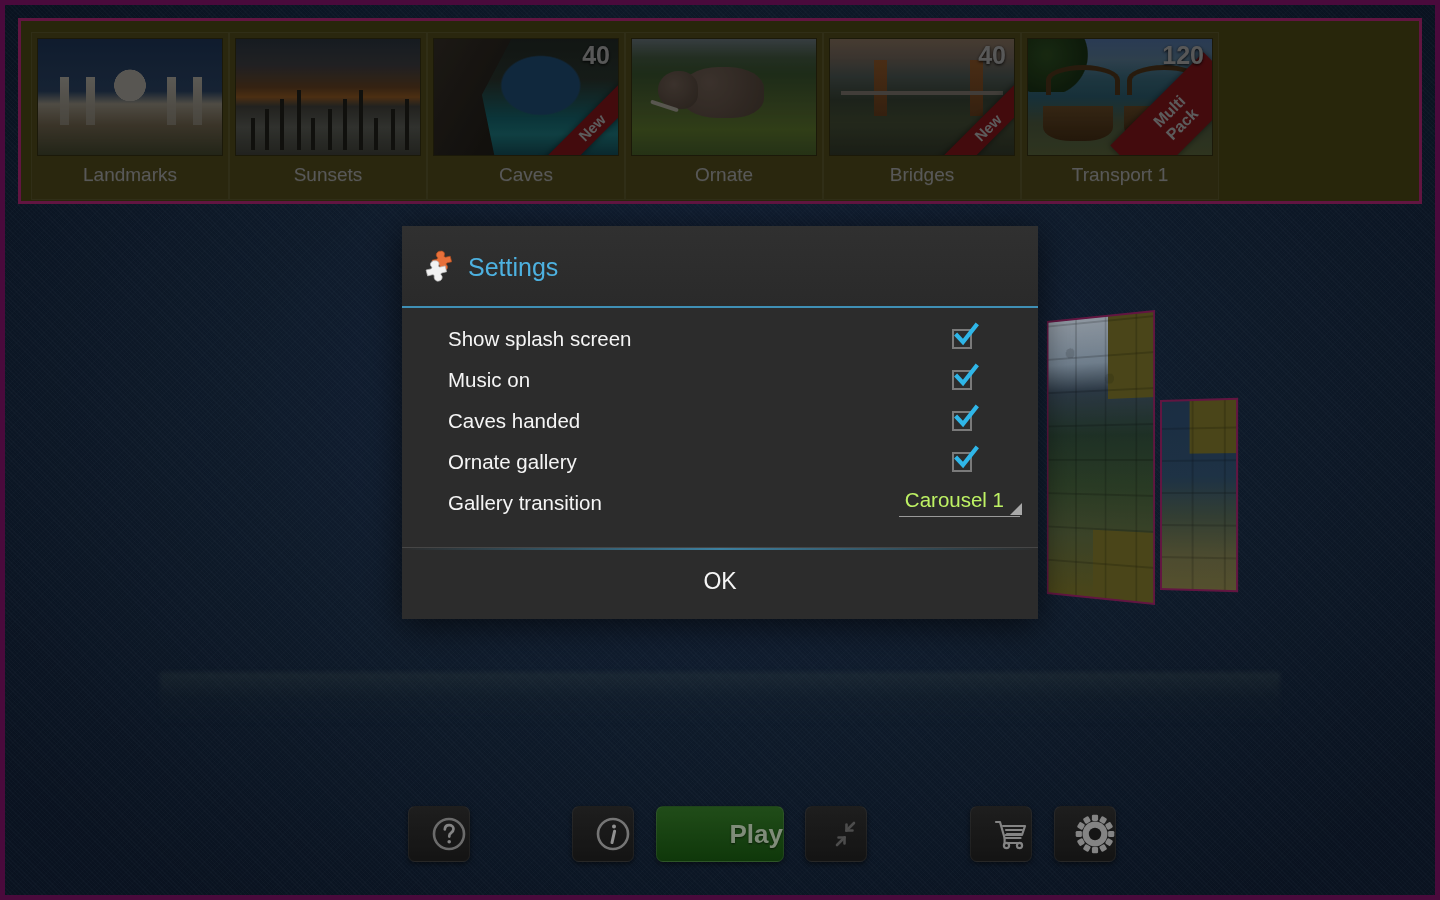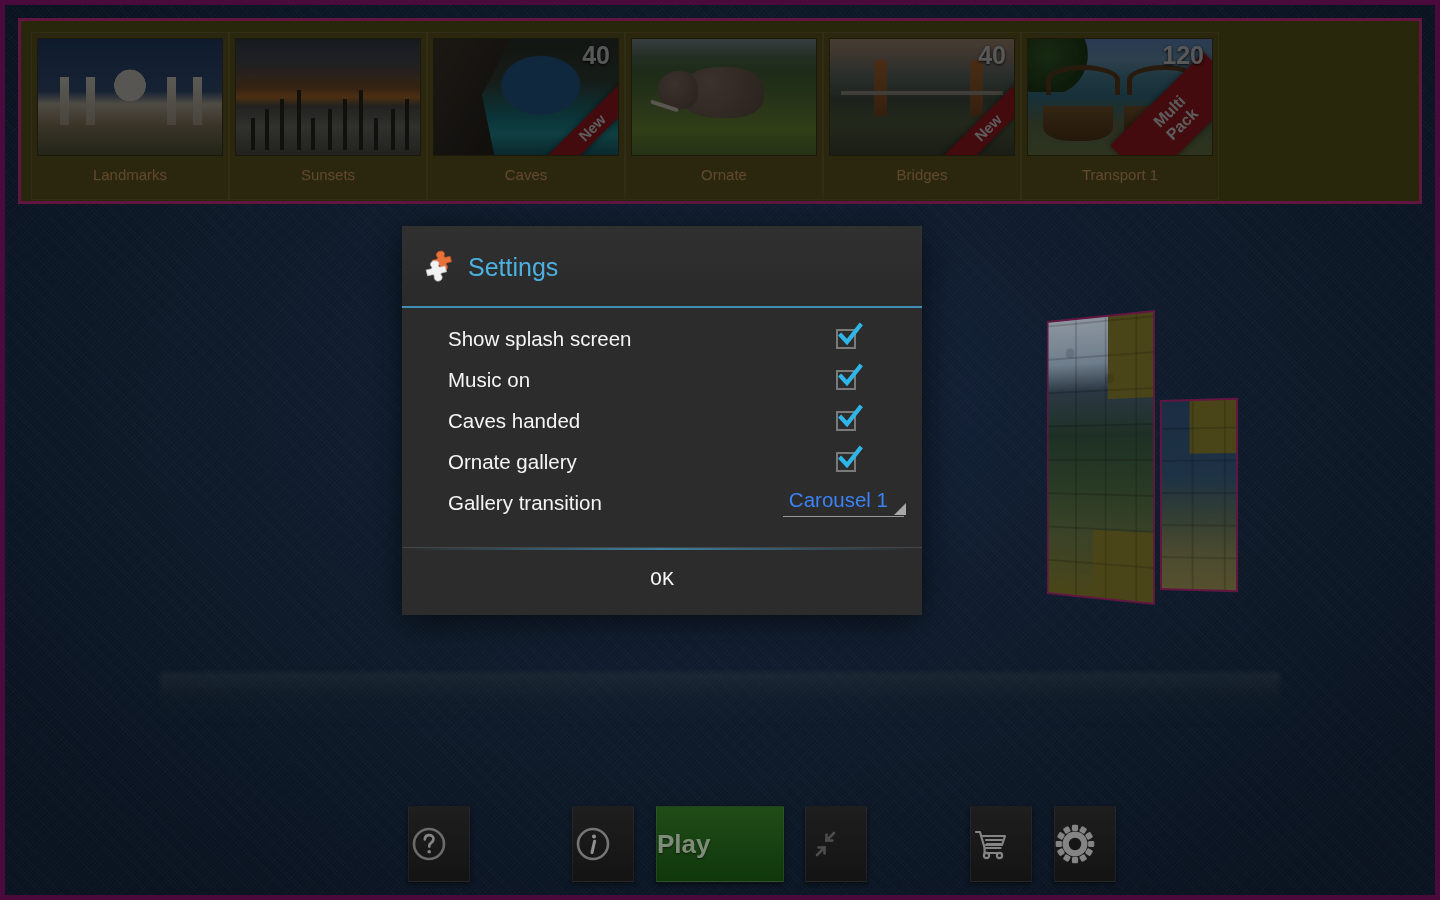--- a/index.html
+++ b/index.html
@@ -166,22 +166,22 @@
   }
   .gal-thumb {
     position: relative;
     width: 100%;
     height: 118px;
     overflow: hidden;
     border: 1px solid rgba(0,0,0,.35);
   }
   .gal-label {
     text-align: center;
-    color: #fdba74;
-    font-size: 15px;
+    color: #e5e5e5;
+    font-size: 19px;
     line-height: 38px;
     text-shadow: 0 1px 0 rgba(255,255,255,.07);
   }
   .badge {
     position: absolute;
     top: 2px; right: 8px;
     color: #e8e8e8;
     font-size: 25px;
     font-weight: bold;
     text-shadow: 0 1px 3px rgba(0,0,0,.9);
@@ -301,21 +301,21 @@
 
   
   #dim-overlay {
     position: absolute; inset: 0;
     background: rgba(0,0,0,0.30);
     z-index: 29;
   }
   #settings-dialog {
     position: absolute;
     left: 402px; top: 226px;
-    width: 520px;
+    width: 636px;
     background: #2c2c2c;
     box-shadow: 0 6px 34px rgba(0,0,0,.65);
     z-index: 40;
     color: #f2f2f2;
   }
   #dialog-header {
     display: flex;
     align-items: center;
     gap: 14px;
     padding: 22px 0 20px 18px;
@@ -354,21 +354,21 @@
     width: 26px; height: 26px;
   }
 
   .dropdown {
     position: relative;
     min-width: 120px;
     padding: 0 16px 4px 6px;
     border-bottom: 1px solid #9a9a9a;
     text-align: left;
     font-size: 20.5px;
-    color: #3b82f6;
+    color: #bef264;
     flex: none;
     margin-right: -48px;
   }
   .dropdown .caret {
     position: absolute;
     right: -2px; bottom: 1px;
     width: 0; height: 0;
     border-left: 12px solid transparent;
     border-bottom: 12px solid #a8a8a8;
   }
@@ -378,45 +378,44 @@
     border-top: 1px solid #464646;
     background:
       linear-gradient(90deg, rgba(63,143,181,0) 0%, rgba(63,143,181,.85) 50%, rgba(63,143,181,0) 100%)
         top/100% 2px no-repeat,
       #2c2c2c;
     padding: 16px 0 20px 0;
     text-align: center;
   }
   #ok-button {
     display: inline-block;
-    font-size: 20px;
+    font-size: 23px;
     color: #f5f5f5;
     padding: 4px 40px;
     cursor: pointer;
-    font-family: Liberation Mono, monospace;
   }
 
   
   #toolbar {
     position: absolute;
     left: 0; bottom: 30px;
     width: 1440px;
     height: 64px;
     z-index: 25;
   }
   .tb-btn {
     position: absolute;
     top: 0;
-    height: 76px;
-    border-radius: 1px;
+    height: 56px;
+    border-radius: 7px;
     background: linear-gradient(180deg,#2b2b2b,#1d1d1d);
     border: 1px solid rgba(255,255,255,.07);
     display: flex;
     align-items: center;
-    justify-content: flex-start;
+    justify-content: flex-end;
     box-shadow: 0 2px 5px rgba(0,0,0,.5);
     cursor: pointer;
   }
   #btn-help   { left: 408px; width: 62px; }
   #btn-info   { left: 572px; width: 62px; }
   #btn-play   {
     left: 656px; width: 128px;
     background: linear-gradient(180deg,#2f6e24,#16500f);
     border: 1px solid rgba(255,255,255,.10);
   }

